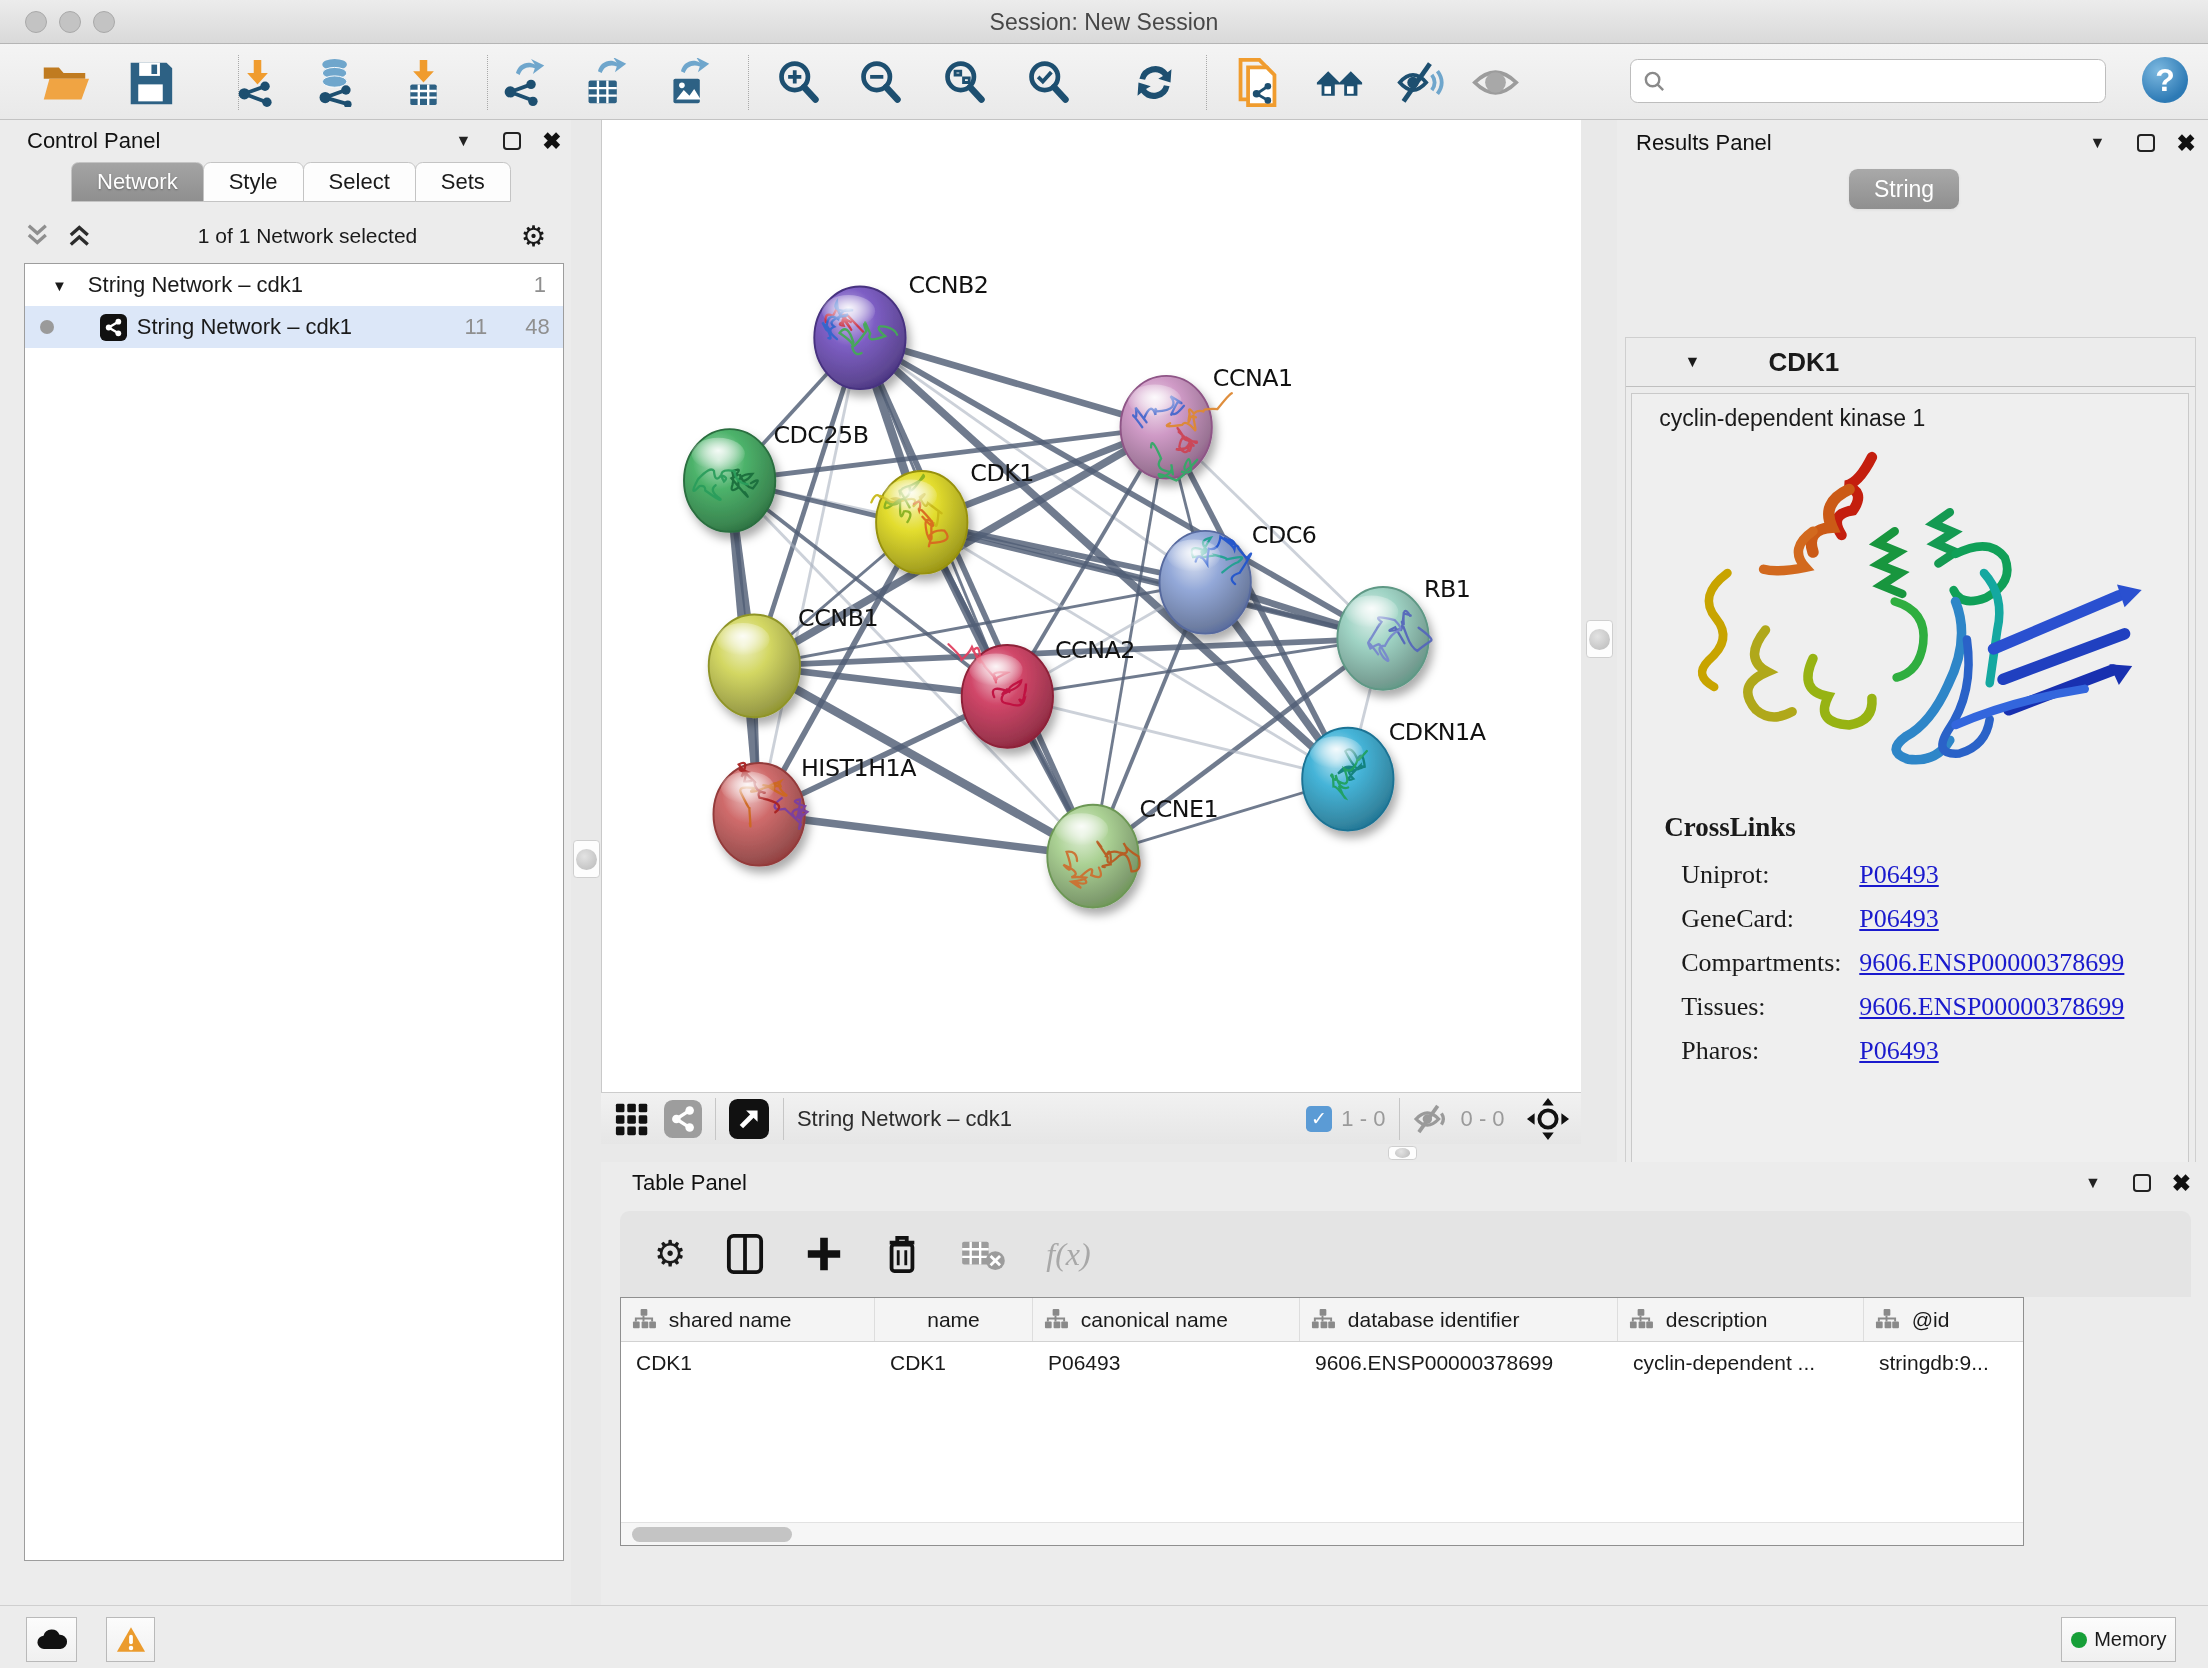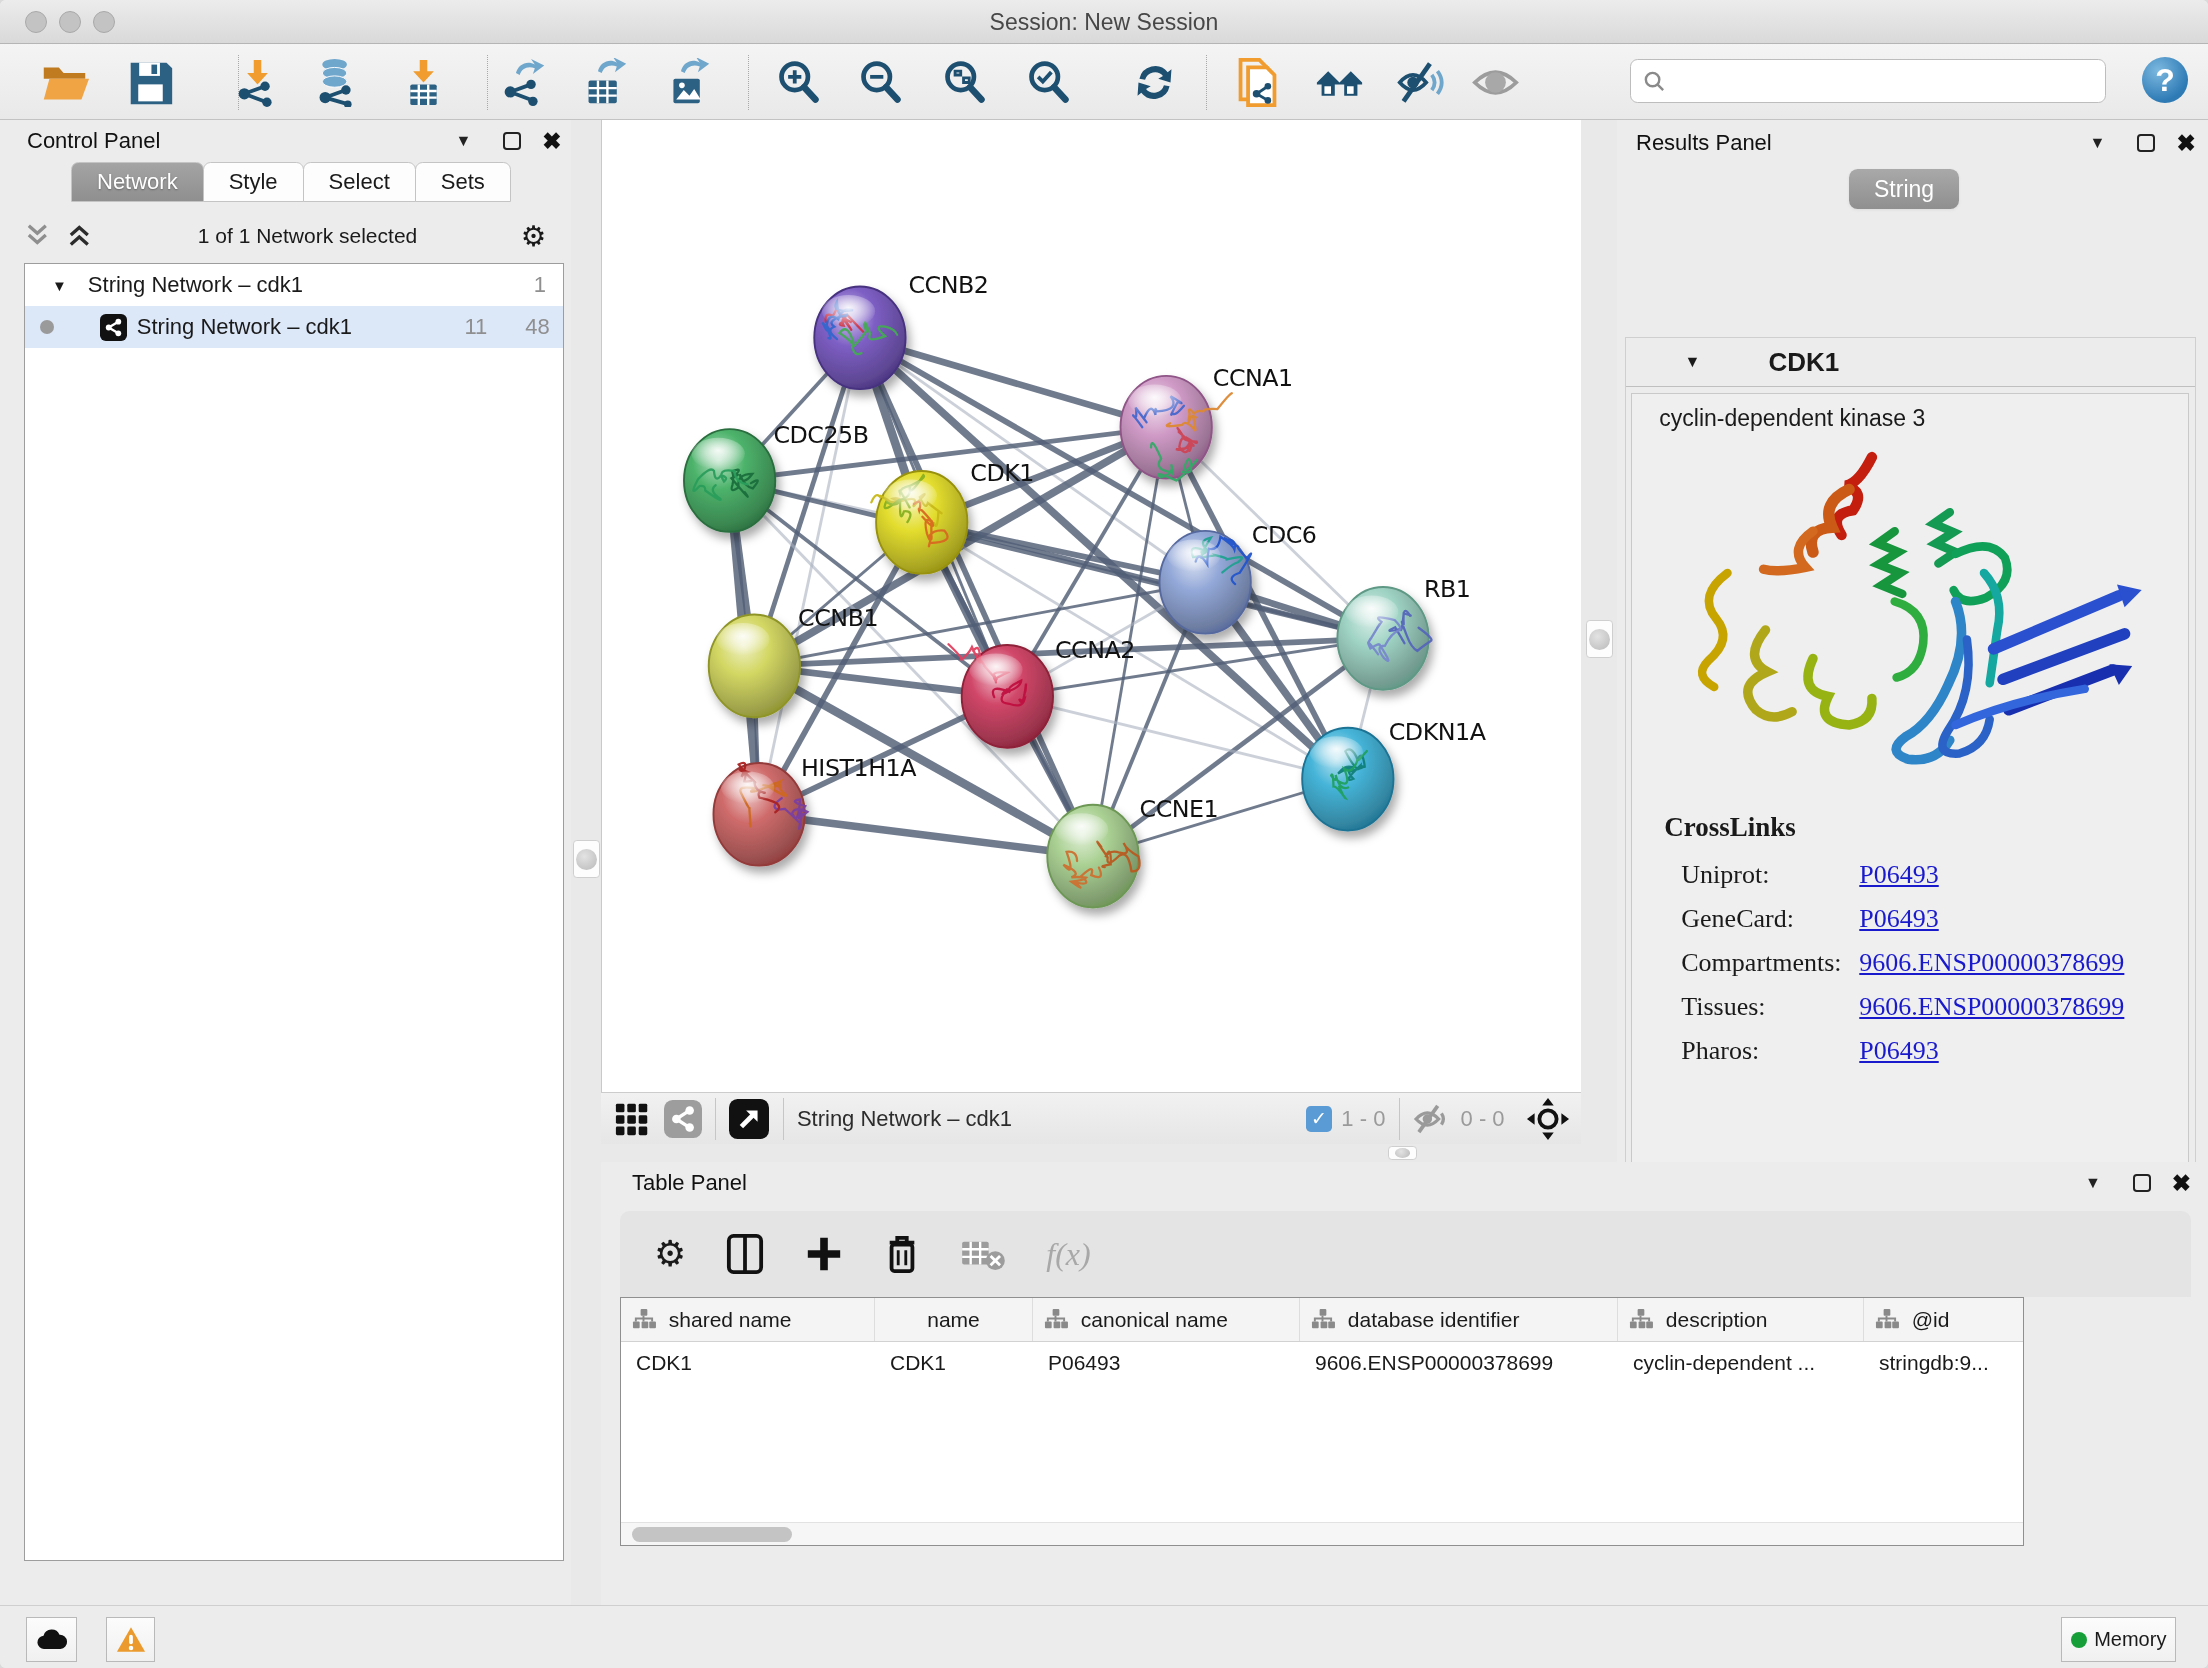--- a/index.html
+++ b/index.html
@@ -1,18 +1,18 @@
 <!DOCTYPE html>
 <html style="font-size:15px"><head>
 <meta charset="utf-8">
 <style>
   html,body{margin:0;padding:0;background:#dadada;}
   *{box-sizing:border-box;}
   #app{position:relative;width:2208px;height:1668px;background:#ececec;
-       font-family:"Liberation Sans",sans-serif;color:#1a1a1a;overflow:hidden;border-radius:6px;}
+       font-family:"Liberation Sans",sans-serif;color:#1a1a1a;overflow:hidden;}
 
   
   .titlebar{position:absolute;left:0;top:0;width:2208px;height:44px;
     background:linear-gradient(#ececec,#d9d9d9);border-bottom:1px solid #b5b5b5;}
   .traffic{position:absolute;top:10.5px;width:22px;height:22px;border-radius:50%;
     background:#c3c3c3;border:1px solid #a9a9a9;}
   .win-title{position:absolute;left:0;right:0;top:8.6px;text-align:center;
     font-size:23px;color:#474747;}
 
   
@@ -607,21 +607,21 @@
       <span class="win-ctrl ctrl-box" style="margin-right:21px"></span>
       <span class="win-ctrl ctrl-x">✖</span>
     </div>
     <div class="rp-pill">String</div>
     <div class="rp-section">
       <div class="rp-cdk-row">
         <span style="margin-left:59px;font-size:16px">▼</span>
         <span style="margin-left:68px;font-size:26px;font-weight:bold">CDK1</span>
       </div>
       <div class="rp-content">
-        <div style="position:absolute;left:27px;top:11.4px;font-size:23px">cyclin-dependent kinase 3</div>
+        <div style="position:absolute;left:27px;top:11.4px;font-size:23px">cyclin-dependent kinase 1</div>
         <svg width="495" height="361" viewBox="0 0 520 380" style="position:absolute;left:38px;top:46px">
           <g fill="none" stroke-linecap="round">
             <path d="M212 18 q-14 28 -28 30 q22 6 8 26 q-26 4 -12 26" stroke="#c41e0e" stroke-width="11"></path>
             <path d="M188 52 q-30 14 -18 40 q-28 2 -20 26" stroke="#cb5a16" stroke-width="12"></path>
             <path d="M150 96 q-26 18 -8 38 q-30 6 -44 2" stroke="#d2691e" stroke-width="10"></path>
             <path d="M60 140 q-32 24 -12 48 q18 22 -8 44 q-16 16 6 28" stroke="#c8a400" stroke-width="9"></path>
             <path d="M100 200 q-24 30 2 44 q-34 14 -12 40 q16 14 38 2" stroke="#b0a81a" stroke-width="10"></path>
             <path d="M150 230 q-16 34 16 40 q-14 28 22 30 q26 -4 24 -28" stroke="#97b313" stroke-width="10"></path>
             <path d="M236 96 l-18 13 22 9 -21 13 23 9 -20 13 22 9" stroke="#18963e" stroke-width="9"></path>
             <path d="M294 76 l-17 12 21 9 -19 12 21 9 -18 12" stroke="#149a52" stroke-width="9"></path>

